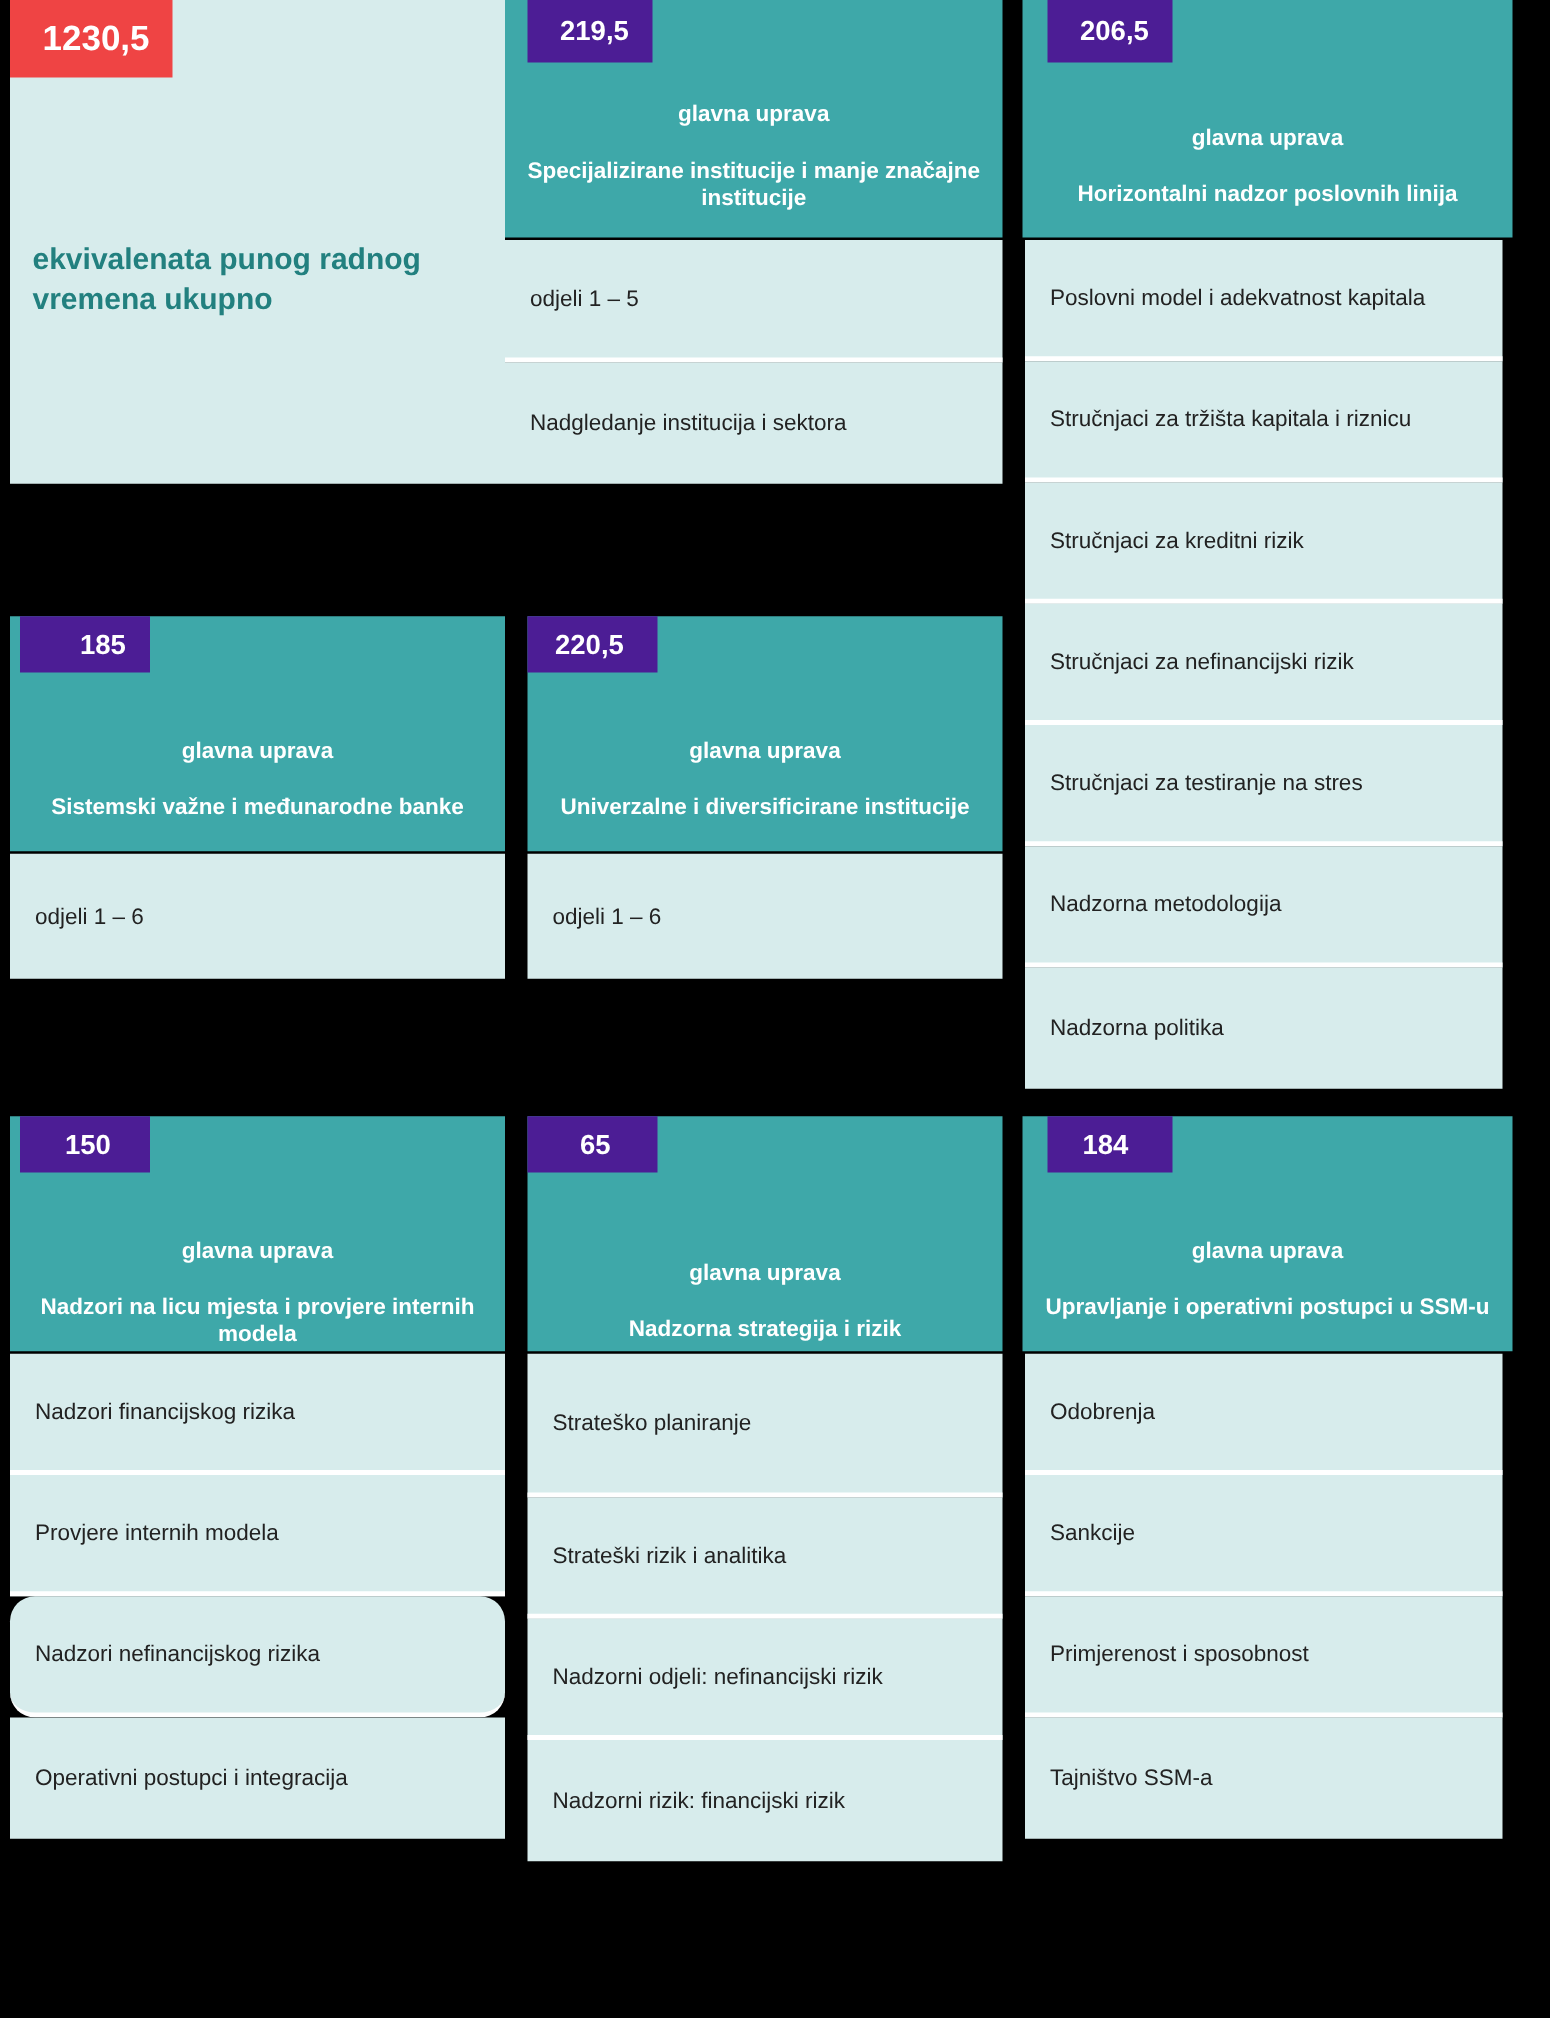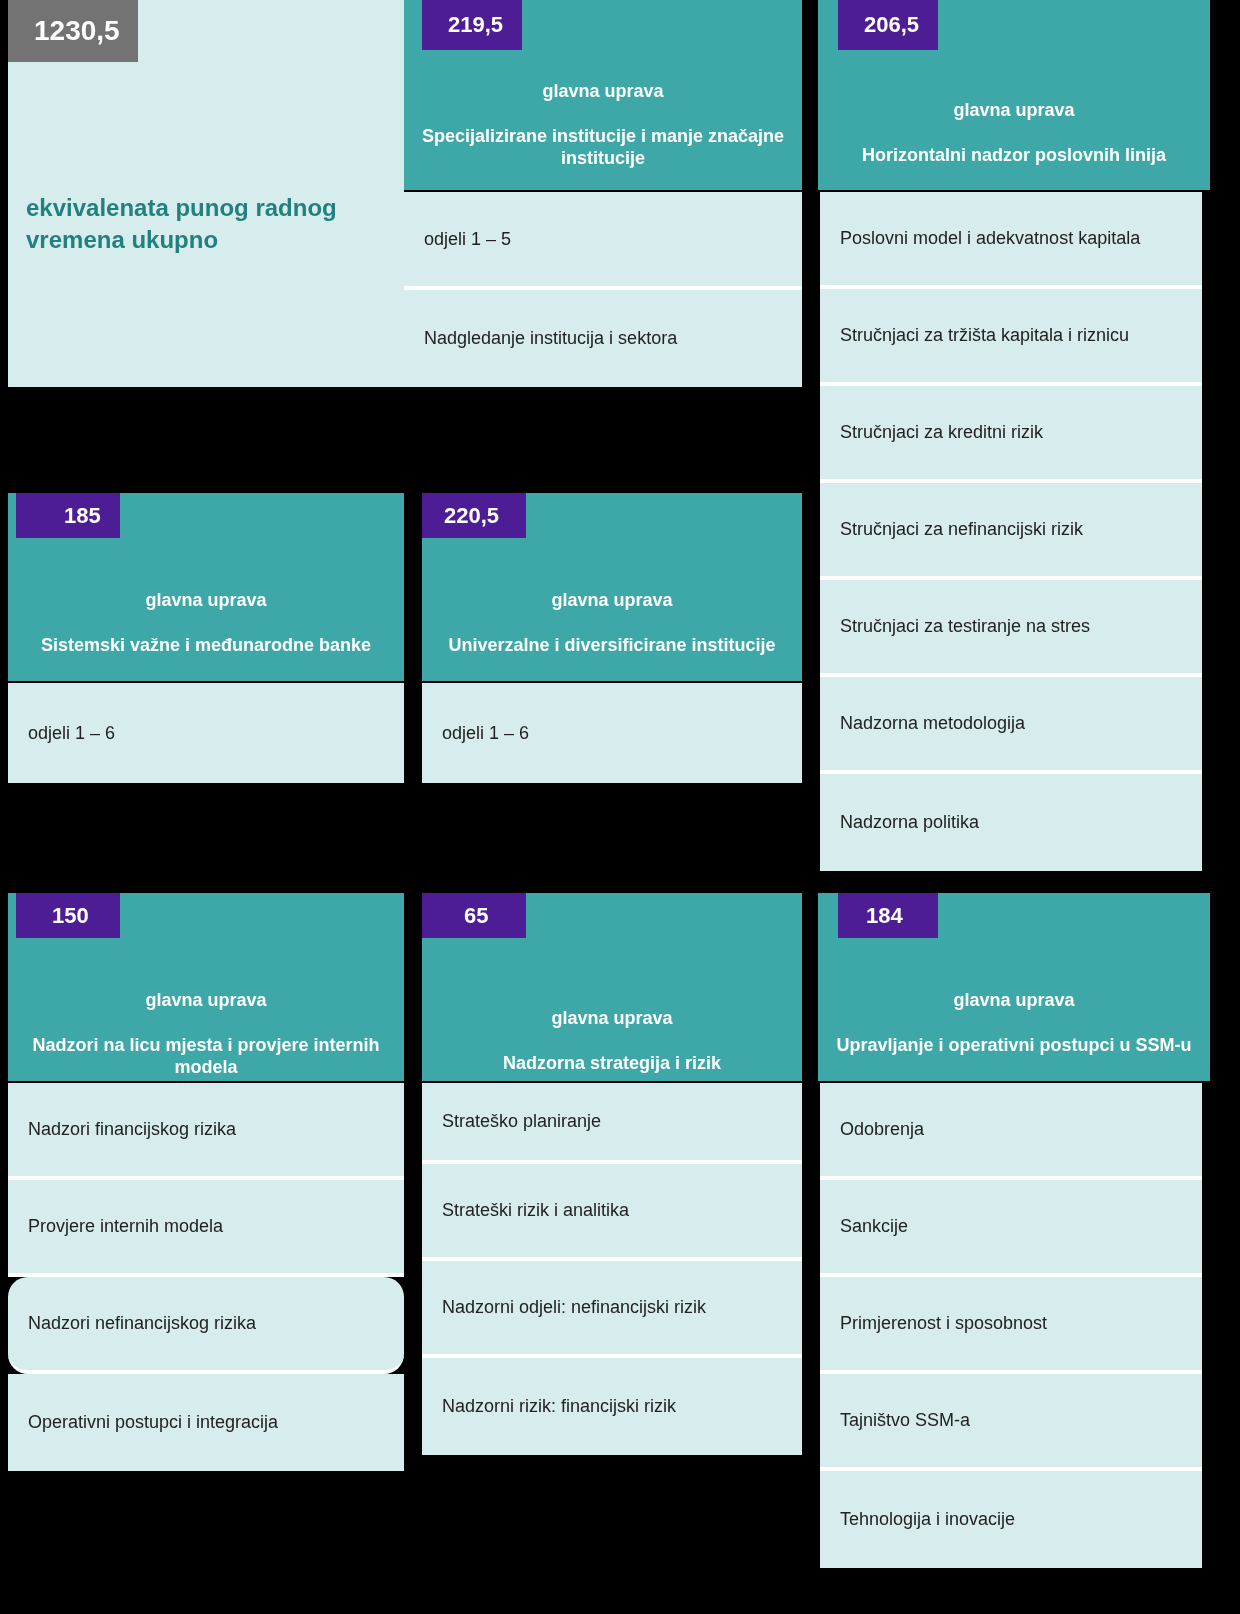--- a/index.html
+++ b/index.html
@@ -85,21 +85,21 @@
   
   .stat-card {
     position: absolute;
     background: #d7ecec;
     box-sizing: border-box;
   }
   .stat-badge {
     position: absolute;
     left: 0;
     top: 0;
-    background: #737373;
+    background: #ef4444;
     color: #ffffff;
     font-weight: bold;
     font-size: 28px;
     display: flex;
     align-items: center;
     padding-left: 26px;
     box-sizing: border-box;
   }
   .stat-text {
     position: absolute;
@@ -212,21 +212,21 @@
     <div class="card-header" style="height:188px;">
       <div class="badge" style="left:0px; width:104px; height:45px; padding-left:42px;">
         <span>65</span>
       </div>
       <div class="header-title" style="top:91px;">
         <span>glavna uprava</span><br>
         <span>Nadzorna strategija i rizik</span>
       </div>
     </div>
     <div class="sub-list" style="top:190px; bottom:0;">
-      <div class="sub-item" style="height:81px;">Strateško planiranje</div>
+      <div class="sub-item" style="height:115px;">Strateško planiranje</div>
       <div class="sub-item" style="height:97px;">Strateški rizik i analitika</div>
       <div class="sub-item" style="height:97px;">Nadzorni odjeli: nefinancijski rizik</div>
       <div class="sub-item" style="height:97px;">Nadzorni rizik: financijski rizik</div>
     </div>
   </div>
 
   <div class="card" style="left:818px; top:893px; width:392px; height:721px;">
     <div class="card-header" style="height:188px;">
       <div class="badge" style="left:20px; width:100px; height:45px; padding-left:28px;">
         <span>184</span>
@@ -234,17 +234,16 @@
       <div class="header-title" style="top:73px;">
         <span>glavna uprava</span><br>
         <span>Upravljanje i operativni postupci u SSM-u</span>
       </div>
     </div>
     <div class="sub-list" style="top:190px; bottom:0; left:2px; right:8px;">
       <div class="sub-item" style="height:97px;">Odobrenja</div>
       <div class="sub-item" style="height:97px;">Sankcije</div>
       <div class="sub-item" style="height:97px;">Primjerenost i sposobnost</div>
       <div class="sub-item" style="height:97px;">Tajništvo SSM-a</div>
-      <div class="sub-item" style="height:97px;">Tehnologija i inovacije</div>
     </div>
   </div>
 
 </div>
 
 </body></html>

